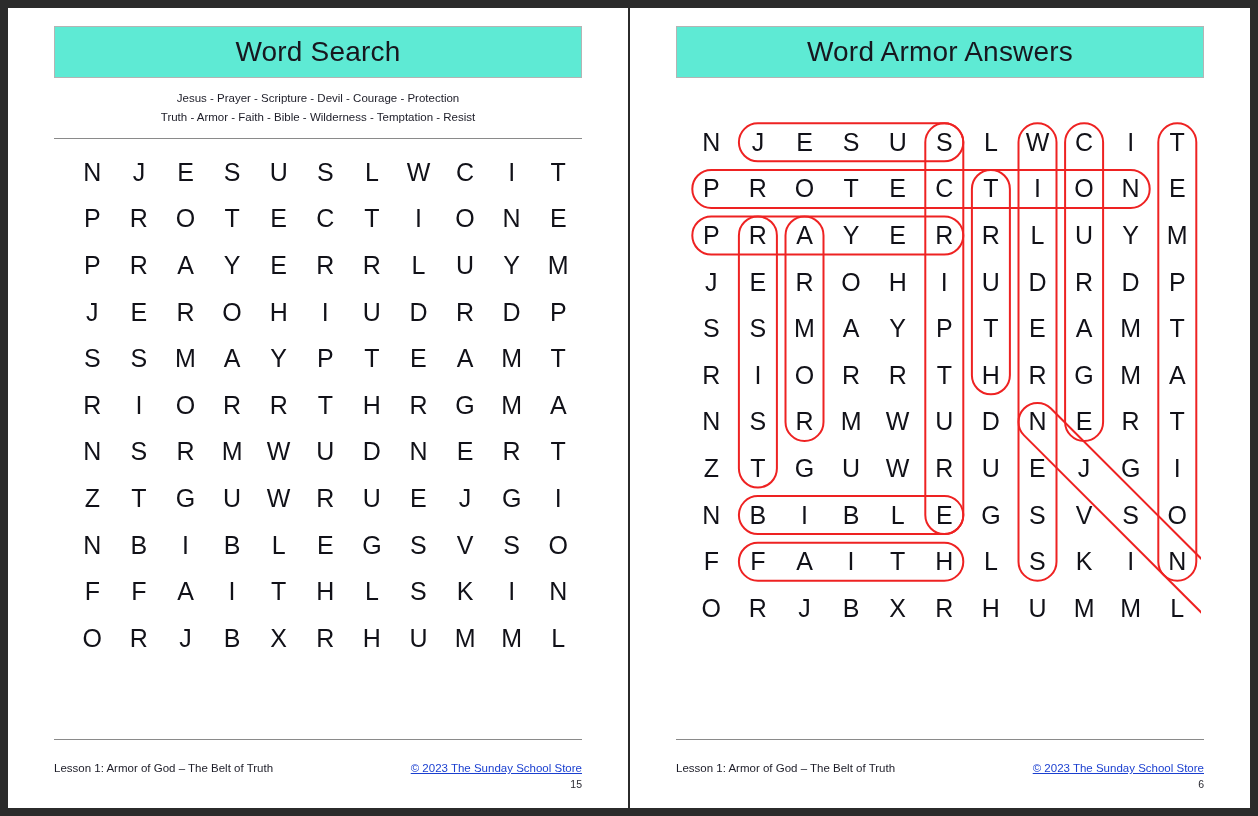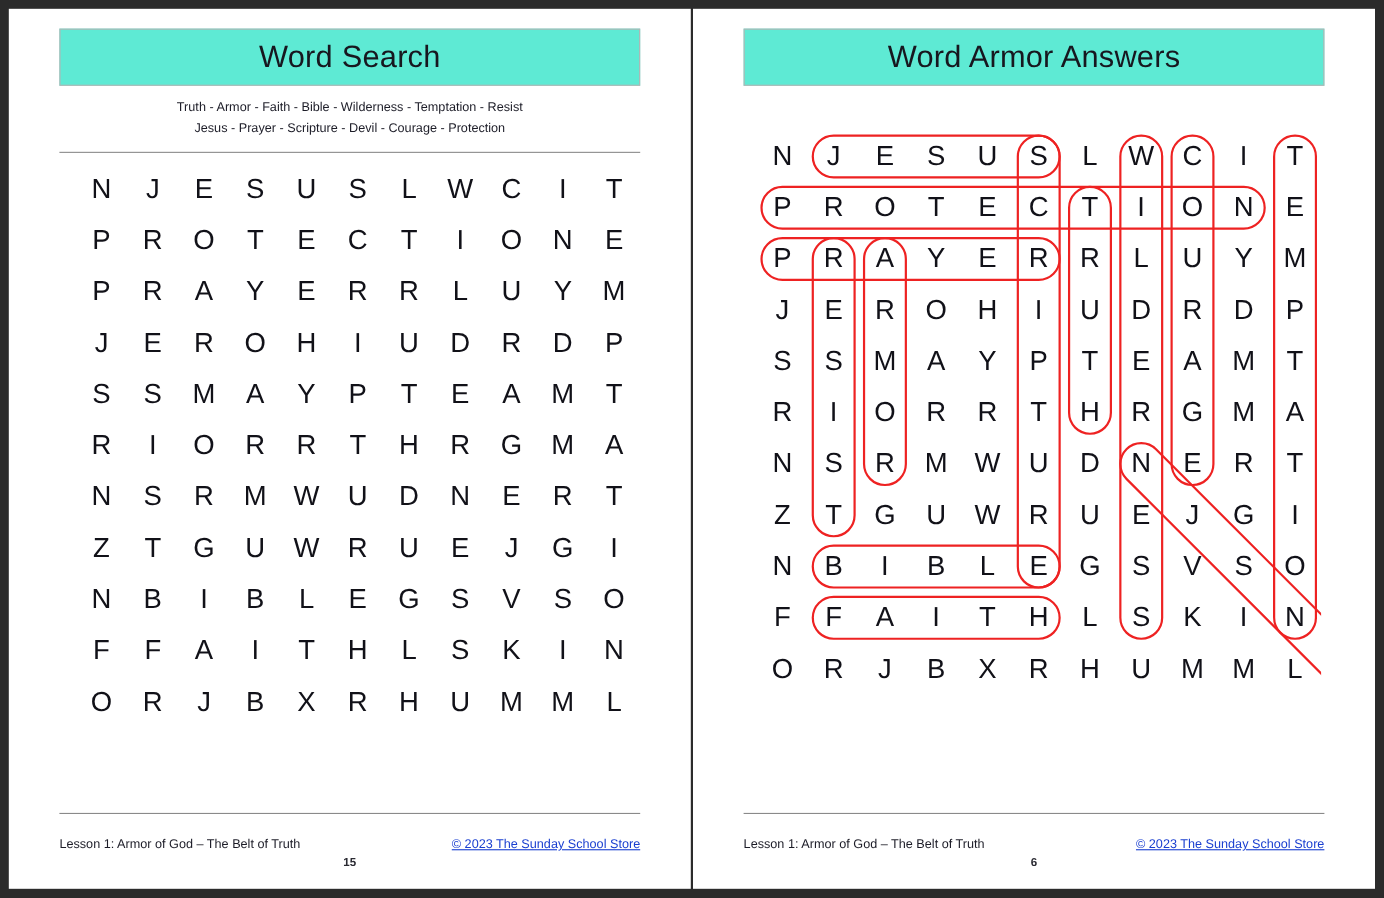--- a/index.html
+++ b/index.html
@@ -119,42 +119,42 @@
     font-size: 11.5px;
     color: #1c1c27;
     font-weight: 500;
   }
   .footer-link {
     color: #1a3fd0;
     text-decoration: underline;
     font-size: 11.5px;
   }
   .page-num {
-    text-align: center;
+    text-align: right;
     margin-top: 4px;
     font-size: 10.5px;
     color: #2a2a32;
-    font-weight: 700;
+    font-weight: 400;
   }
 </style>
 </head>
 <body>
 
 <div class="spread">
 
   <div class="page page-left">
     <div class="page-inner">
 
       <div class="title-banner">
         <span class="title-text">Word Search</span>
       </div>
 
       <div class="word-list">
+        <div>Jesus -  Prayer - Scripture - Devil  - Courage - Protection</div>
         <div>Truth - Armor - Faith - Bible - Wilderness - Temptation - Resist</div>
-        <div>Jesus -  Prayer - Scripture - Devil  - Courage - Protection</div>
       </div>
 
       <div class="rule"></div>
 
       <div class="grid-area">
         <div class="grid-wrap grid-left">
           <div class="grid" id="grid-left">
               <div class="cell">N</div>
               <div class="cell">J</div>
               <div class="cell">E</div>

